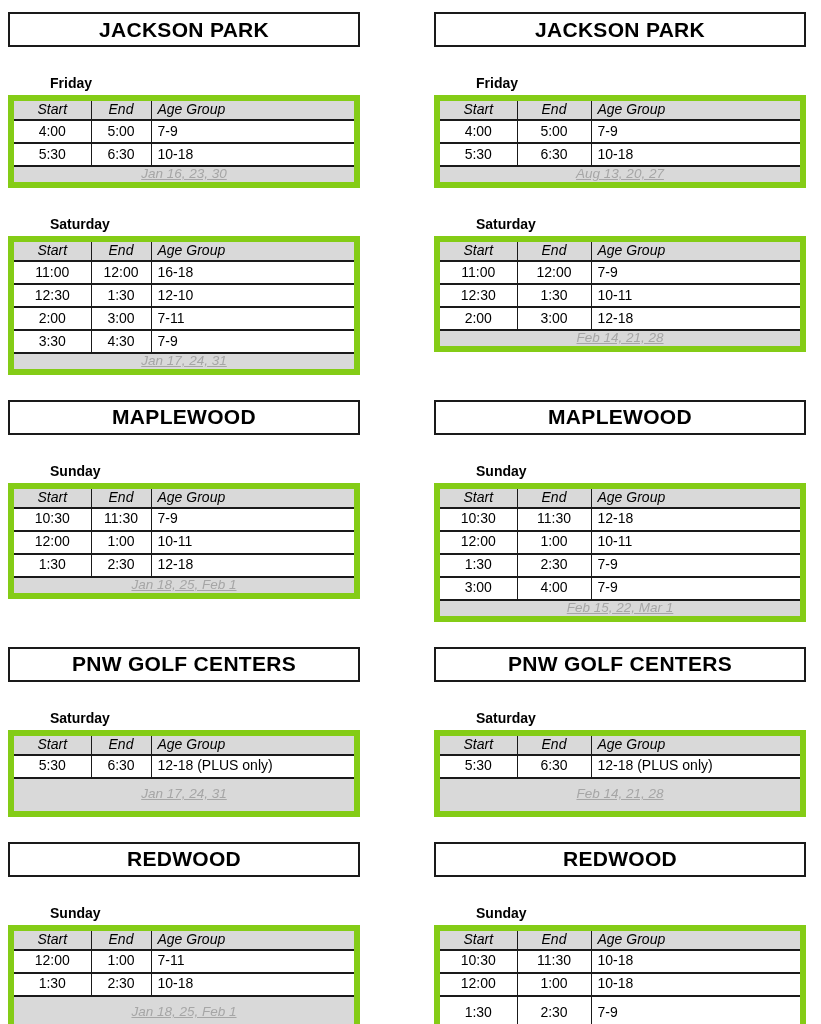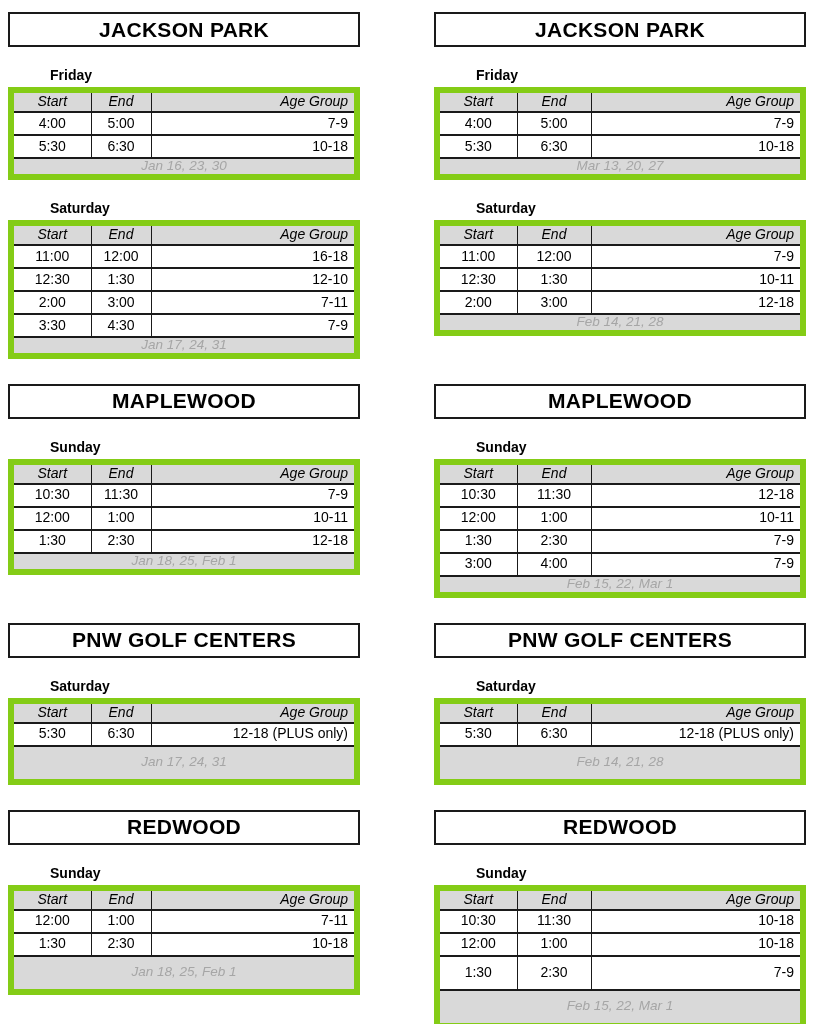--- a/index.html
+++ b/index.html
@@ -19,21 +19,21 @@
     align-items: start;
   }
   .title-box {
     height: 35px;
     border: 2px solid #1a1a1a;
     background: #ffffff;
     display: flex; align-items: center; justify-content: center;
     font-weight: 700; font-size: 21px; letter-spacing: 0.3px;
   }
   .day-label {
-    margin: 20px 0 4px 42px;
+    margin: 28px 0 4px 42px;
     font-weight: 700; font-size: 14px;
   }
   table.schedule {
     width: 100%;
     border-collapse: collapse;
     table-layout: fixed;
     border: 6px solid #84cc16;
     font-size: 14px;
   }
   col.c-start { width: 80px; }
@@ -47,28 +47,29 @@
     padding: 0 6px;
     overflow: hidden; white-space: nowrap;
     line-height: 1.1;
   }
   th {
     background: #d9d9d9;
     font-style: italic; font-weight: 400;
     height: 22px;
   }
   .time { text-align: center; padding: 0 2px; }
-  .age  { text-align: right; }
+  .age  { text-align: left; }
   .footer-row td {
     background: #d9d9d9;
     color: #a6a6a6;
     font-style: italic;
     text-align: center;
     font-size: 13.5px;
     height: 18px;
+    text-decoration: underline;
   }
   .footer-row.tall-footer td { height: 36px; }
   tr.tall td { height: 34px; }
 </style>
 </head>
 <body>
 
 <div class="page" id="page">
     <section class="section">
       <div class="title-box">
@@ -168,21 +169,21 @@
             <td class="time">4:00</td>
             <td class="time">5:00</td>
             <td class="age">7-9</td>
           </tr>
           <tr>
             <td class="time">5:30</td>
             <td class="time">6:30</td>
             <td class="age">10-18</td>
           </tr>
           <tr class="footer-row">
-            <td colspan="3">Mar 13, 20, 27</td>
+            <td colspan="3">Aug 13, 20, 27</td>
           </tr>
         </tbody>
       </table>
       <div class="day-label">Saturday</div>
       <table class="schedule">
         <colgroup>
           <col class="c-start">
           <col class="c-end">
           <col class="c-age">
         </colgroup>

